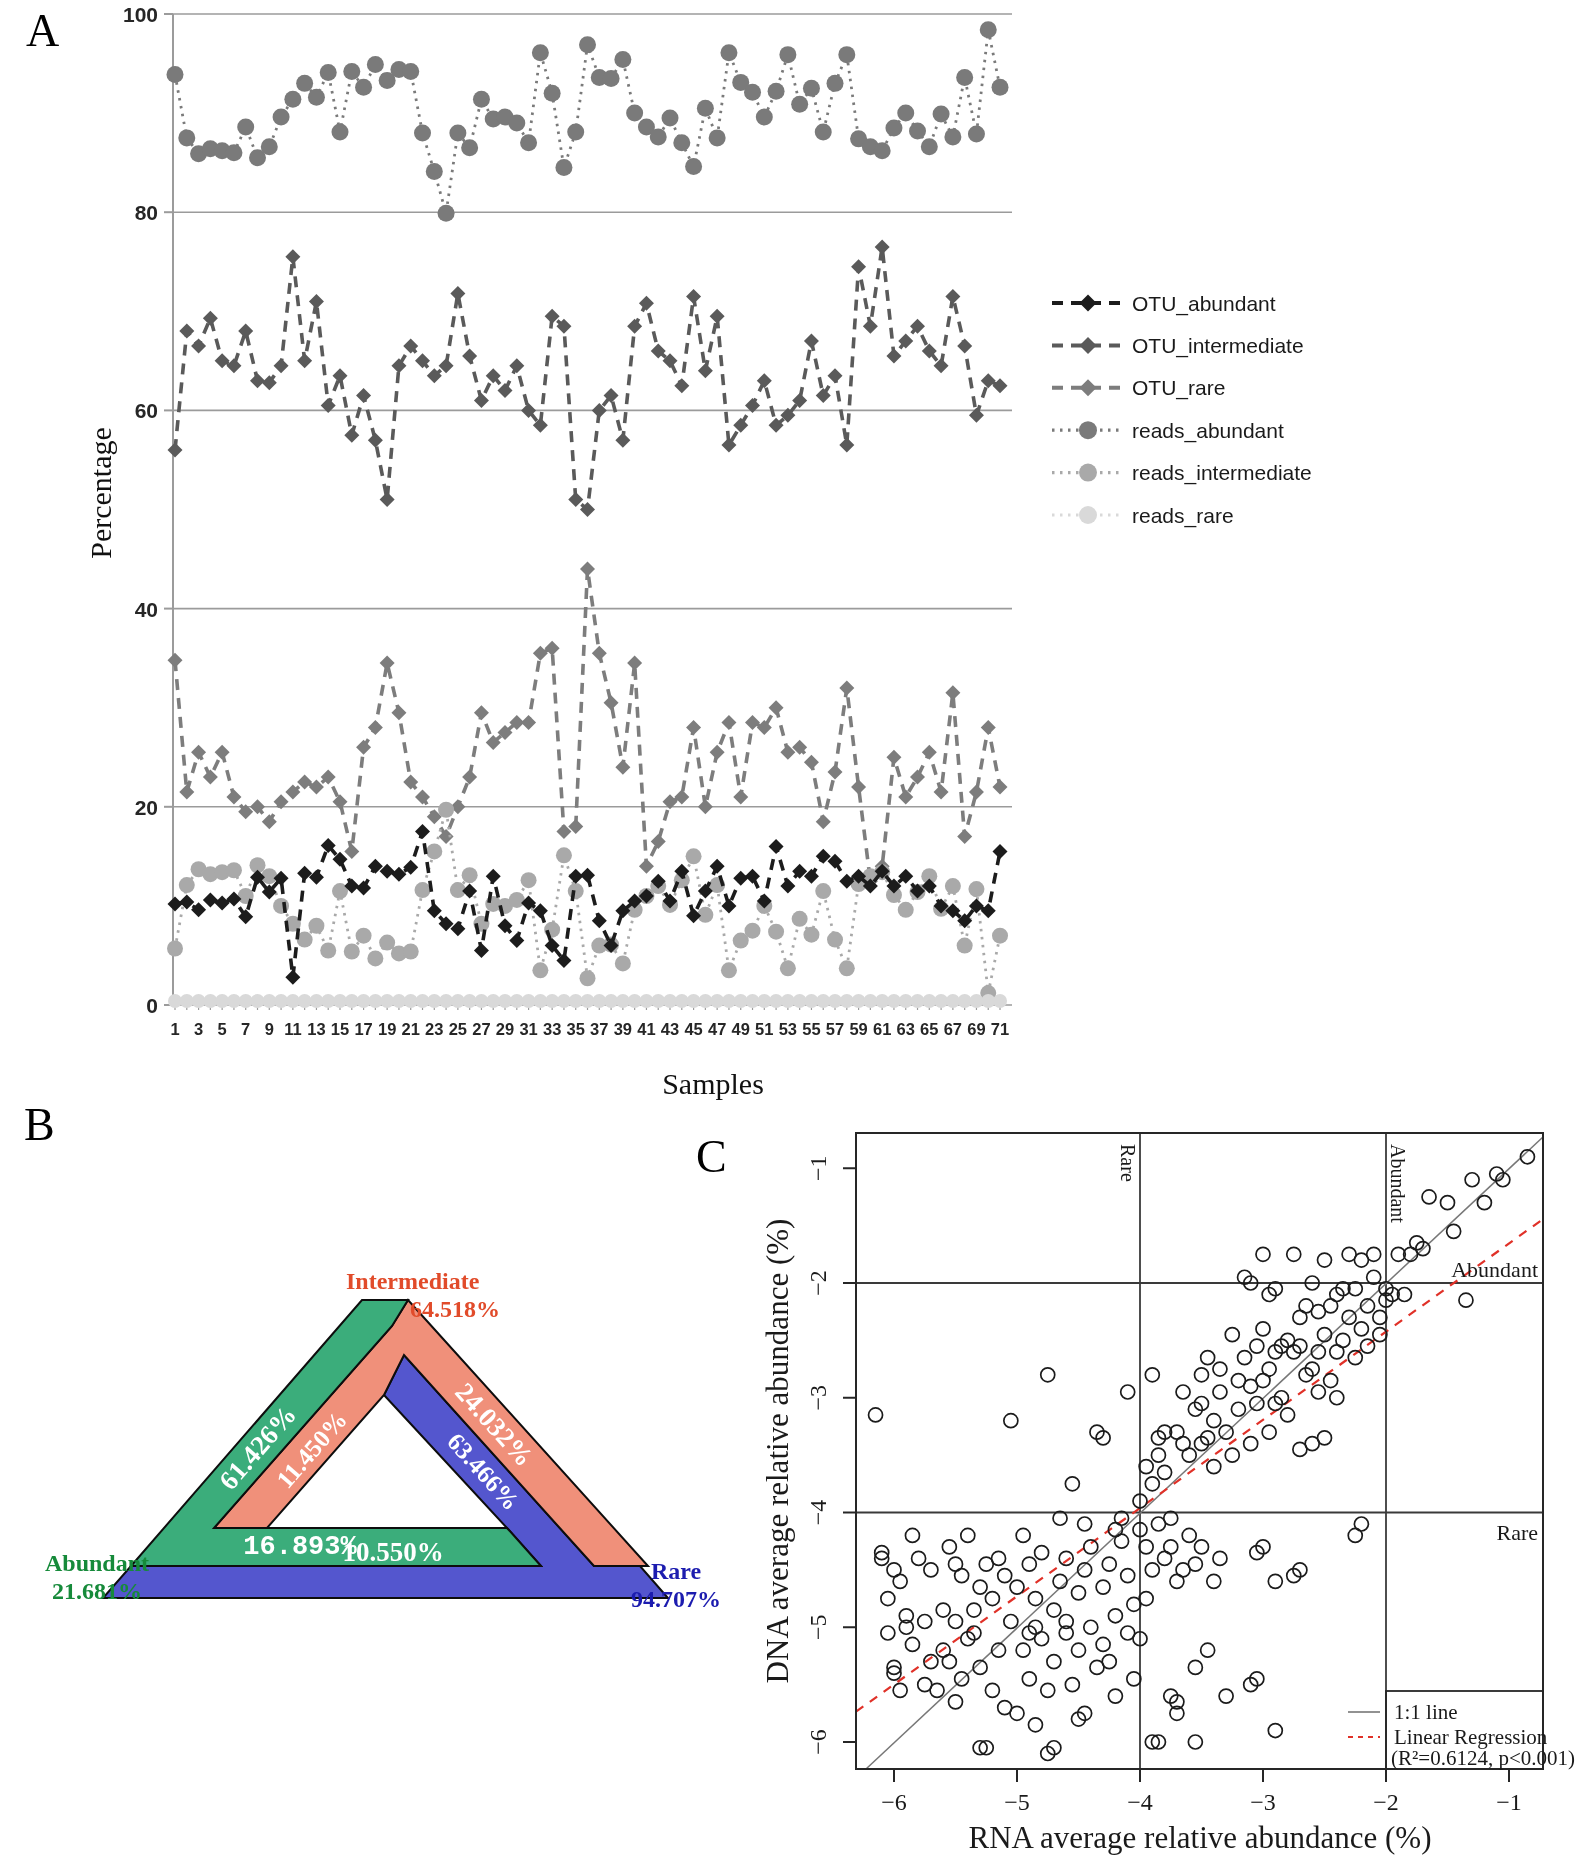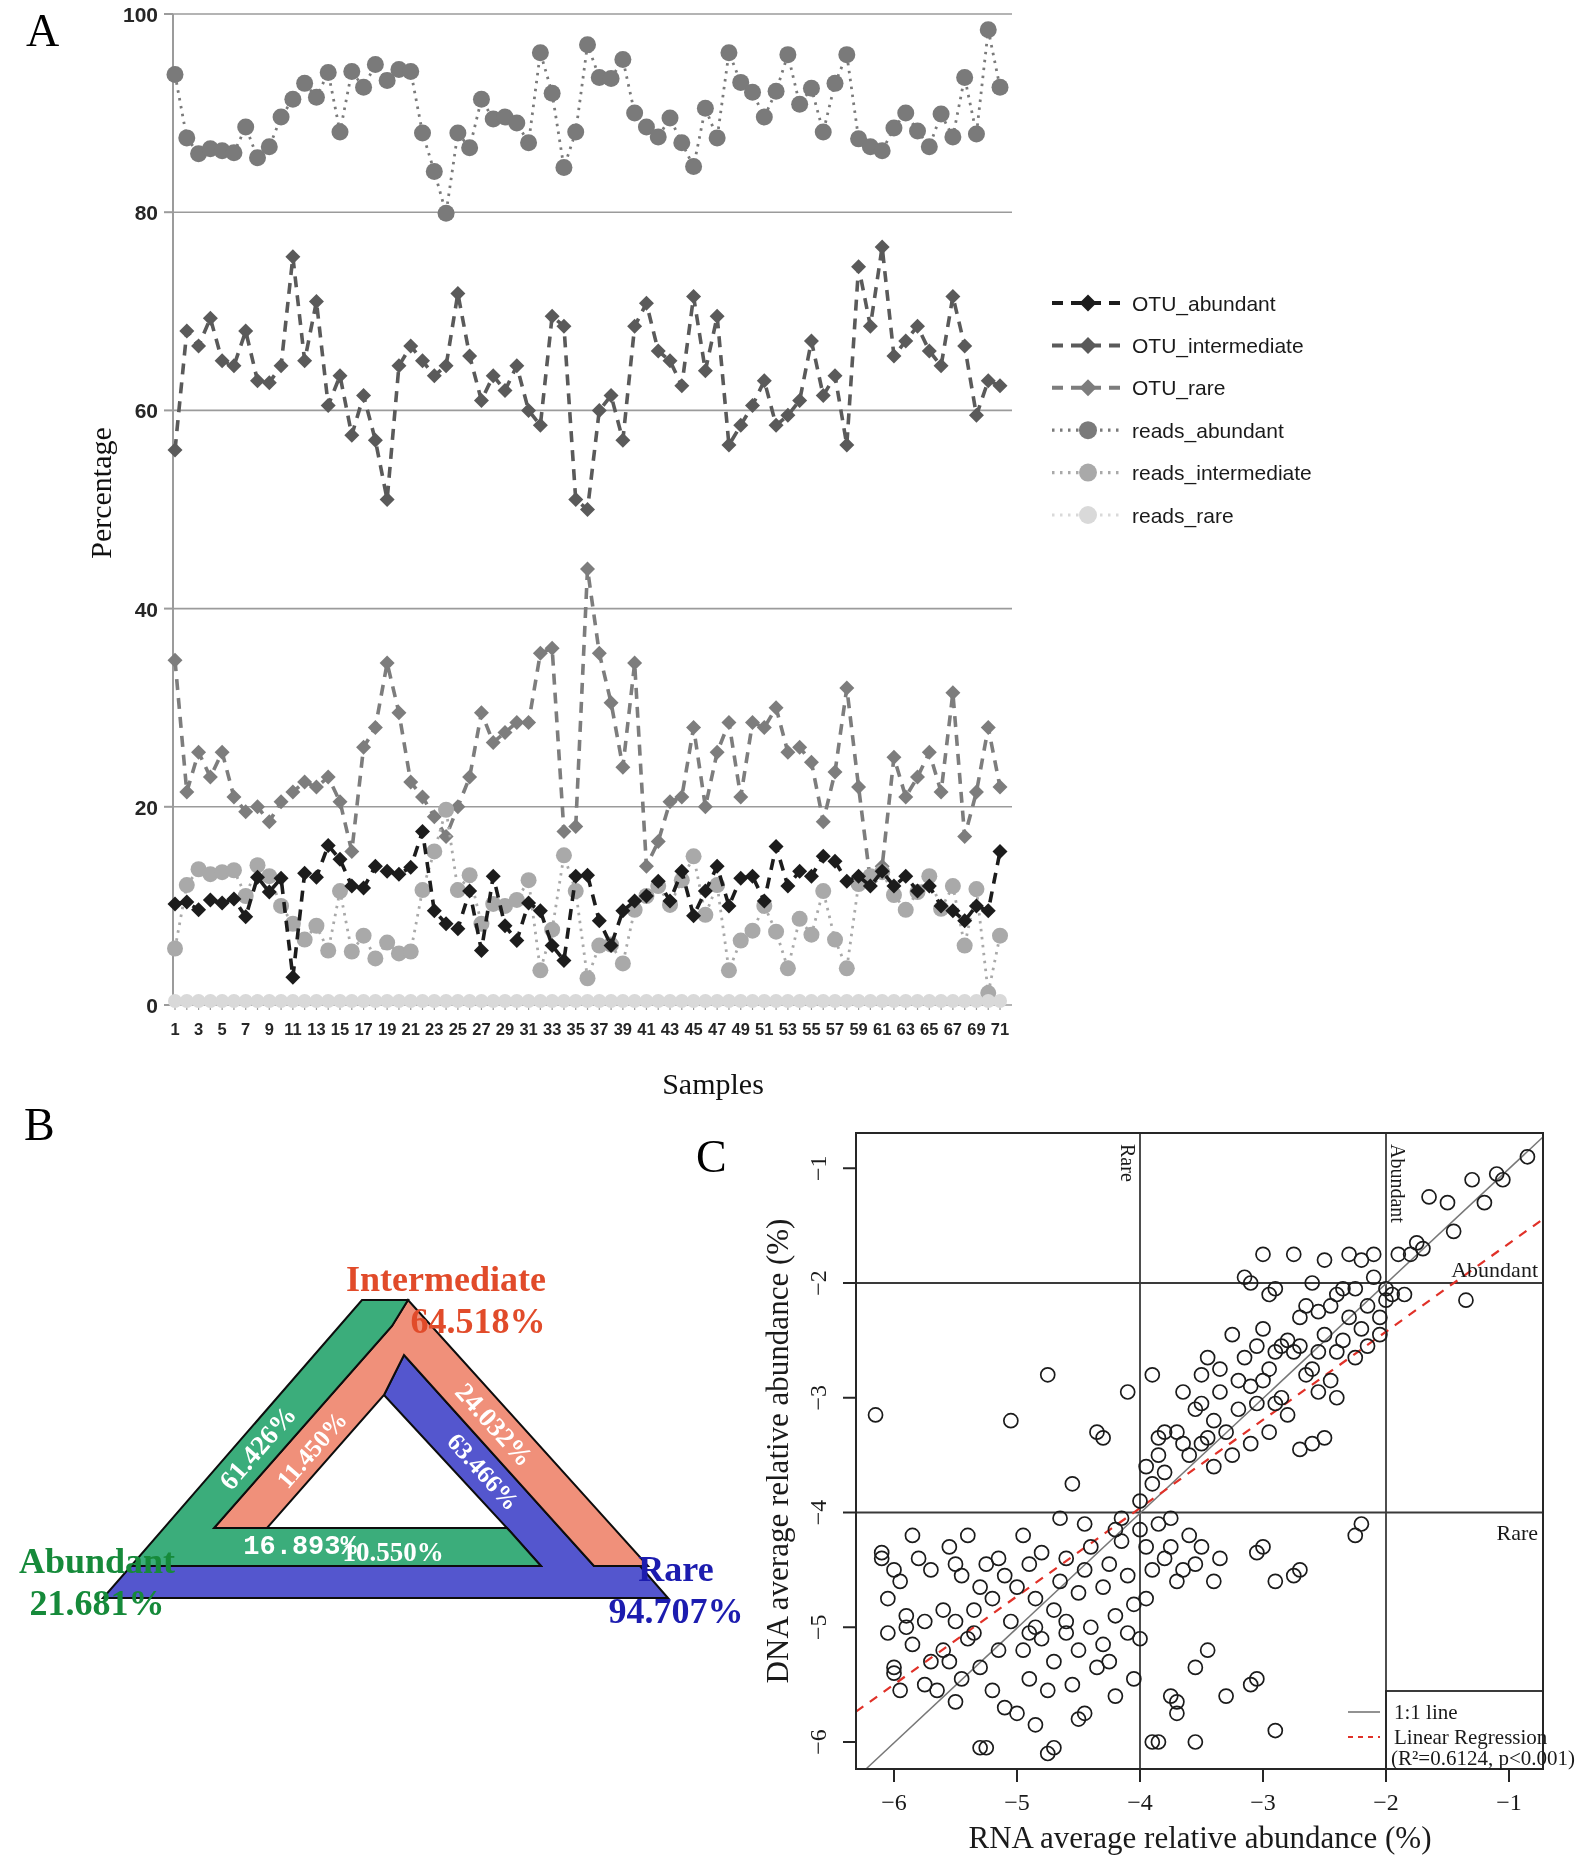--- a/index.html
+++ b/index.html
@@ -3,21 +3,21 @@
 <meta charset="utf-8">
 <style>
   html,body{margin:0;padding:0;background:#fff;}
   #fig{position:relative;width:1575px;height:1864px;background:#fff;overflow:hidden;
        font-family:"Liberation Sans",sans-serif;}
   .abs{position:absolute;}
   .panel-letter{font-family:"Liberation Serif",serif;font-size:46px;color:#000;line-height:1;}
   svg{position:absolute;left:0;top:0;overflow:visible;}
   
   .vx-label{position:absolute;font-family:"Liberation Serif",serif;font-weight:bold;
-            font-size:36px;line-height:1.18;}
+            font-size:24px;line-height:1.18;margin-top:9px;}
   .vx-intermediate{left:346px;top:1258px;color:#E14B2A;}
   .vx-intermediate .vx-val{padding-left:64px;text-align:center;}
   .vx-abundant{left:8px;top:1540px;width:178px;text-align:center;color:#168A3A;}
   .vx-rare{left:596px;top:1548px;width:160px;text-align:center;color:#1C1CAF;}
   .band-label{position:absolute;color:#fff;font-family:"Liberation Serif",serif;
               font-weight:bold;white-space:nowrap;}
   .bl-61{left:258px;top:1448px;font-size:27px;transform:translate(-50%,-50%) rotate(-49deg);}
   .bl-11{left:312px;top:1450px;font-size:25px;transform:translate(-50%,-50%) rotate(-49deg);}
   .bl-24{left:494px;top:1425px;font-size:27px;transform:translate(-50%,-50%) rotate(48deg);}
   .bl-63{left:483px;top:1472px;font-size:25px;transform:translate(-50%,-50%) rotate(48deg);}

